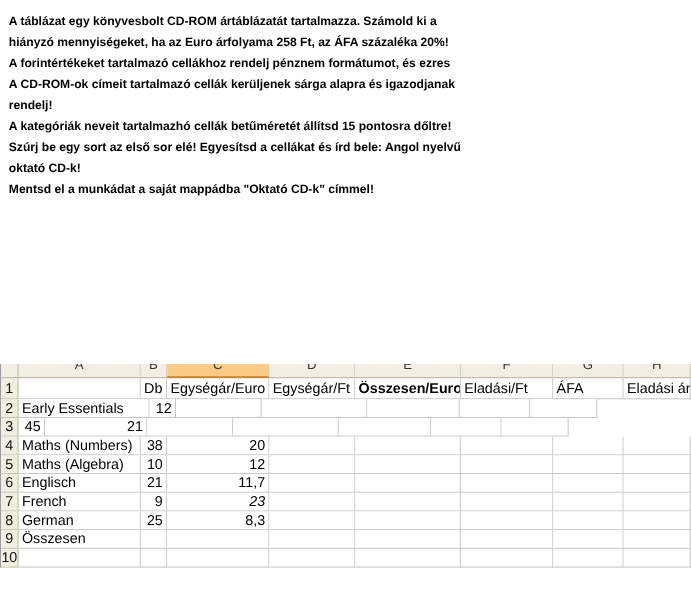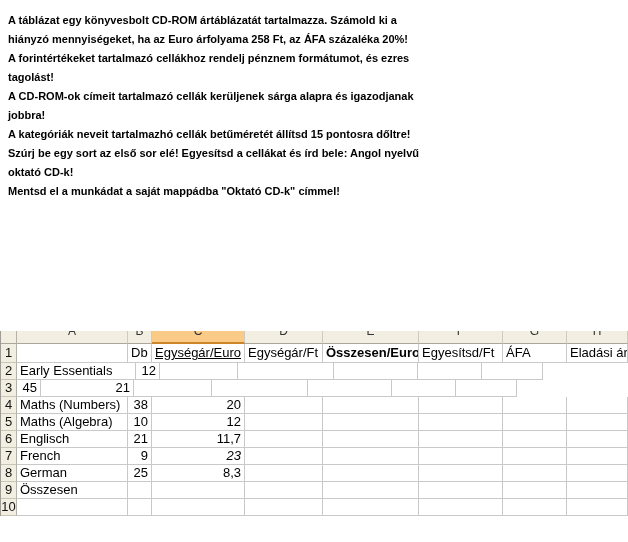--- a/index.html
+++ b/index.html
@@ -93,23 +93,22 @@
   .row.header .cell { line-height:18px; }
   .row .cell.num { text-align:right; }
 </style>
 </head>
 <body>
 
 <div class="instructions">
   <div class="line">A táblázat egy könyvesbolt CD-ROM ártáblázatát tartalmazza. Számold ki a</div>
   <div class="line">hiányzó mennyiségeket, ha az Euro árfolyama 258 Ft, az ÁFA százaléka 20%!</div>
   <div class="line">A forintértékeket tartalmazó cellákhoz rendelj pénznem formátumot, és ezres</div>
-  <div class="line">tagolást!</div>
   <div class="line">A CD-ROM-ok címeit tartalmazó cellák kerüljenek sárga alapra és igazodjanak</div>
-  <div class="line">jobbra!</div>
+  <div class="line">rendelj!</div>
   <div class="line">A kategóriák neveit tartalmazhó cellák betűméretét állítsd 15 pontosra dőltre!</div>
   <div class="line">Szúrj be egy sort az első sor elé! Egyesítsd a cellákat és írd bele: Angol nyelvű</div>
   <div class="line">oktató CD-k!</div>
   <div class="line">Mentsd el a munkádat a saját mappádba "Oktató CD-k" címmel!</div>
 </div>
 
 <div class="sheet">
   <div class="strip">
     <div class="corner" style="width: 16px;"></div>
 
@@ -137,24 +136,24 @@
       <div class="hcell" style="width: 61px;">
         <span>H</span>
       </div>
     </div>
   <div>
 
   <div class="row header">
         <div class="rh" style="width: 16px;">1</div>
         <div class="cell" style="width: 111px;"></div>
         <div class="cell" style="width: 24px;">Db</div>
-        <div class="cell" style="width: 93px; text-decoration: underline;">Egységár/Euro</div>
+        <div class="cell" style="width: 93px;">Egységár/Euro</div>
         <div class="cell" style="width: 78px;">Egységár/Ft</div>
         <div class="cell" style="width: 96px; font-weight: bold;">Összesen/Euro</div>
-        <div class="cell" style="width: 84px;">Egyesítsd/Ft</div>
+        <div class="cell" style="width: 84px;">Eladási/Ft</div>
         <div class="cell" style="width: 64px;">ÁFA</div>
         <div class="cell" style="width: 61px;">Eladási ár</div>
       </div>
       <div class="row">
         <div class="rh" style="width: 16px;">2</div>
         <div class="cell" style="width: 119px;">Early Essentials</div>
         <div class="cell num" style="width: 24px;">12</div>
         <div class="cell num" style="width: 78px;"></div>
         <div class="cell num" style="width: 96px;"></div>
         <div class="cell num" style="width: 84px;"></div>

